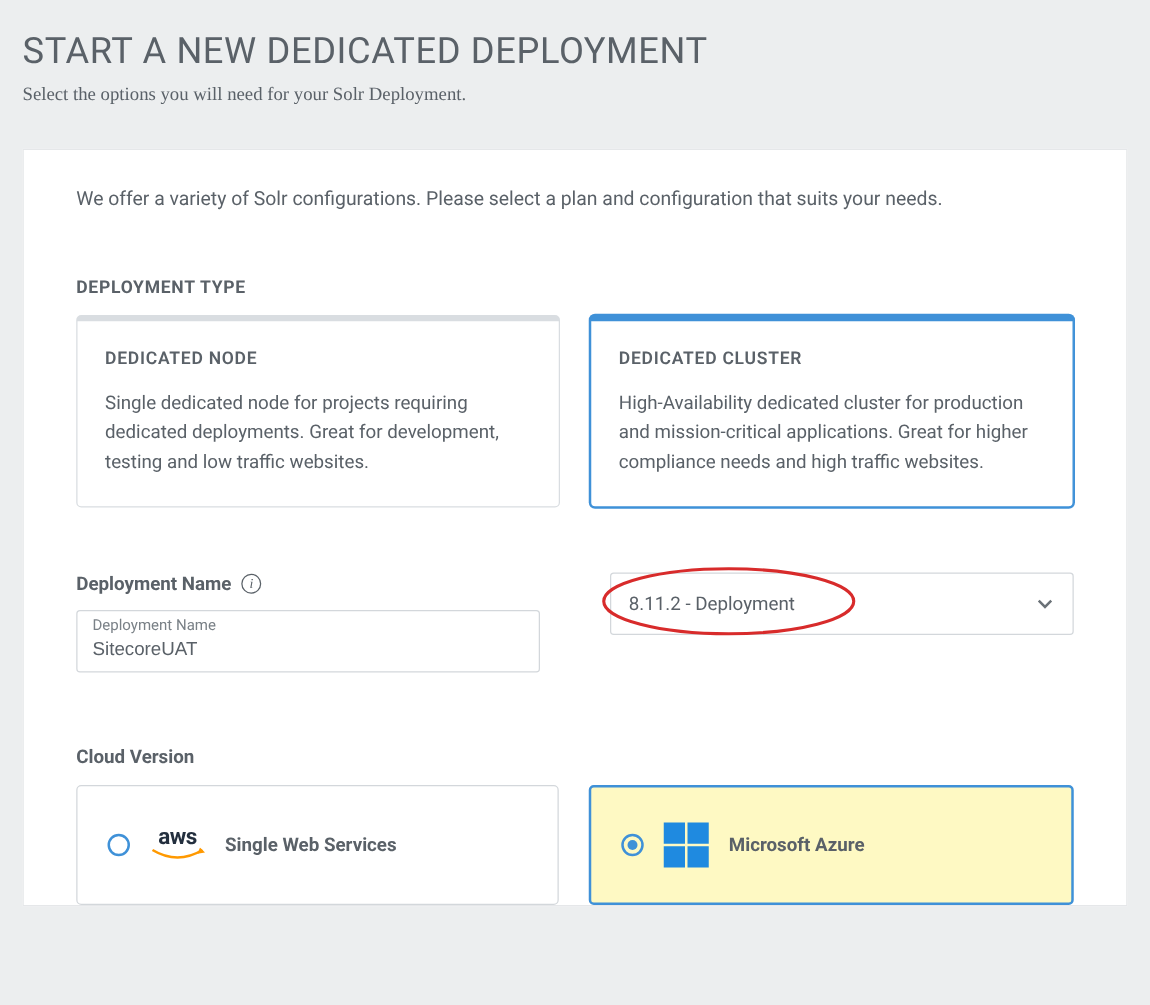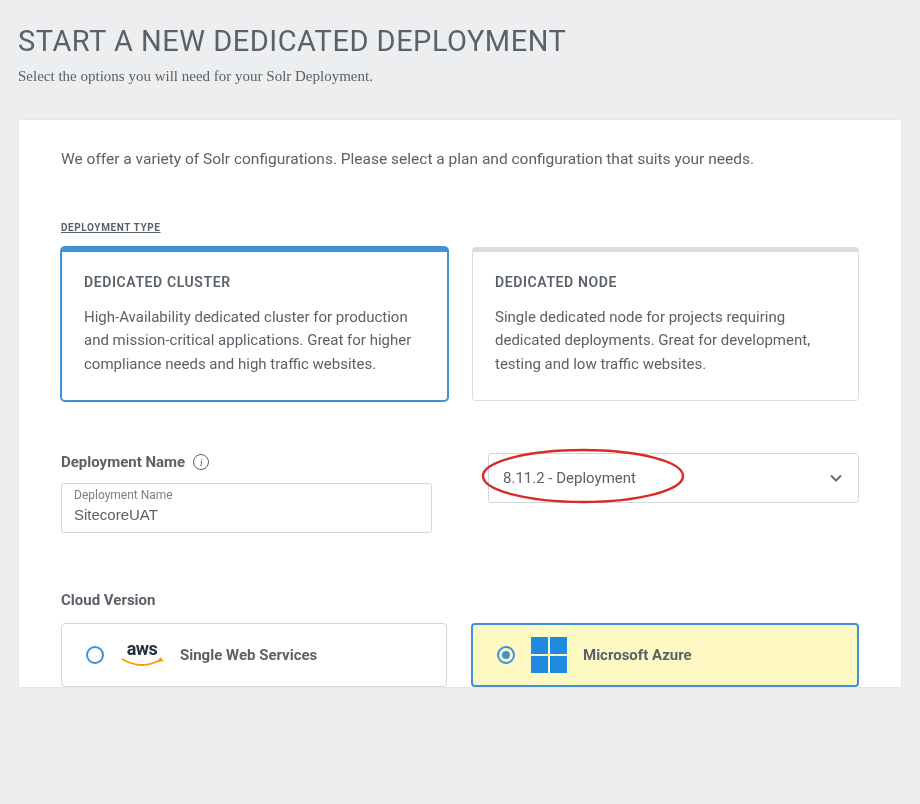--- a/index.html
+++ b/index.html
@@ -33,26 +33,25 @@
     margin: 0 18px;
     padding: 30px 42px 0 42px;
     border: 1px solid #e5e7e9;
   }
   .intro {
     font-size: 15.5px;
     color: #5a6168;
     margin: 0 0 54px 0;
   }
   .section-label {
-    font-size: 10px;
+    font-size: 14px;
     font-weight: 700;
     letter-spacing: 0.6px;
     color: #5a6168;
     margin: 0 0 14px 0;
-    text-decoration: underline;
   }
   .type-grid {
     display: flex;
     gap: 24px;
     margin-bottom: 52px;
   }
   .type-card {
     flex: 1;
     border: 1px solid #d9dde1;
     border-top: 5px solid #d9dde1;
@@ -168,21 +167,21 @@
   }
 
   .provider-grid {
     display: flex;
     gap: 24px;
   }
   .provider-card {
     flex: 1;
     border: 1px solid #d3d7db;
     border-radius: 4px;
-    height: 64px;
+    height: 96px;
     display: flex;
     align-items: center;
     gap: 16px;
     padding: 4px 24px;
     cursor: pointer;
     background: #fff;
   }
   .provider-card.selected {
     border: 2px solid #3f91d8;
     background: #fef9c3;
@@ -220,27 +219,27 @@
   <h1>START A NEW DEDICATED DEPLOYMENT</h1>
   <p class="subtitle">Select the options you will need for your Solr Deployment.</p>
 </div>
 
 <div class="card">
   <p class="intro">We offer a variety of Solr configurations. Please select a plan and configuration that suits your needs.</p>
 
   <div class="section-label">DEPLOYMENT TYPE</div>
 
   <div class="type-grid">
+    <div class="type-card">
+      <div class="type-title">DEDICATED NODE</div>
+      <p class="type-desc">Single dedicated node for projects requiring dedicated deployments. Great for development, testing and low traffic websites.</p>
+    </div>
     <div class="type-card selected">
       <div class="type-title">DEDICATED CLUSTER</div>
       <p class="type-desc">High-Availability dedicated cluster for production and mission-critical applications. Great for higher compliance needs and high traffic websites.</p>
-    </div>
-    <div class="type-card">
-      <div class="type-title">DEDICATED NODE</div>
-      <p class="type-desc">Single dedicated node for projects requiring dedicated deployments. Great for development, testing and low traffic websites.</p>
     </div>
   </div>
 
   <div class="two-col">
     <div class="col">
       <div class="field-head">
         <span class="field-label">Deployment Name</span>
         <span class="info-circle">i</span>
       </div>
       <div class="text-field-wrap">

